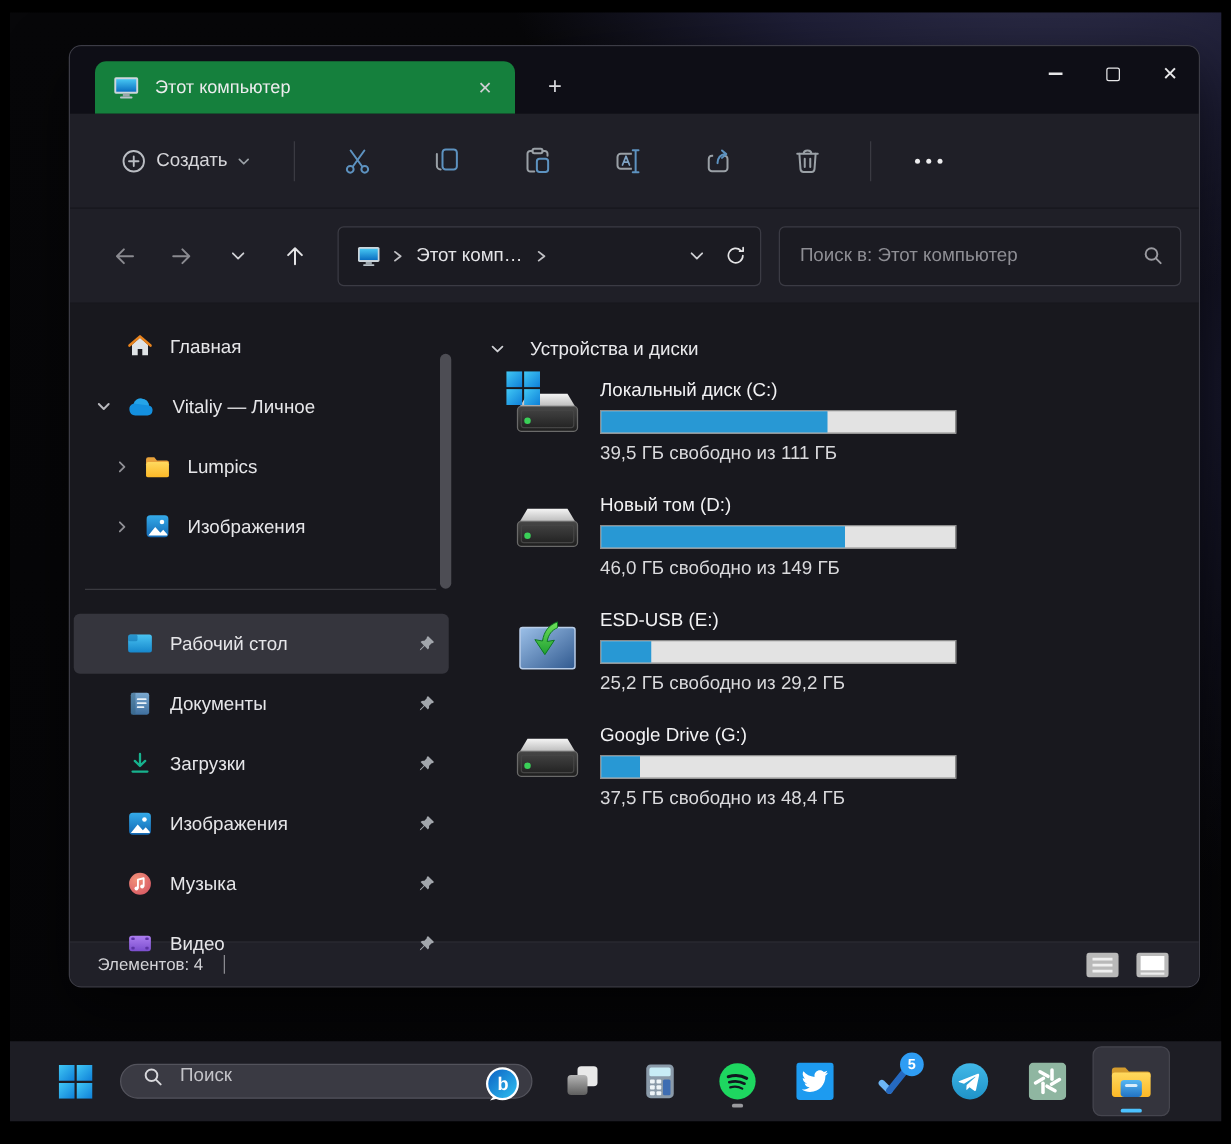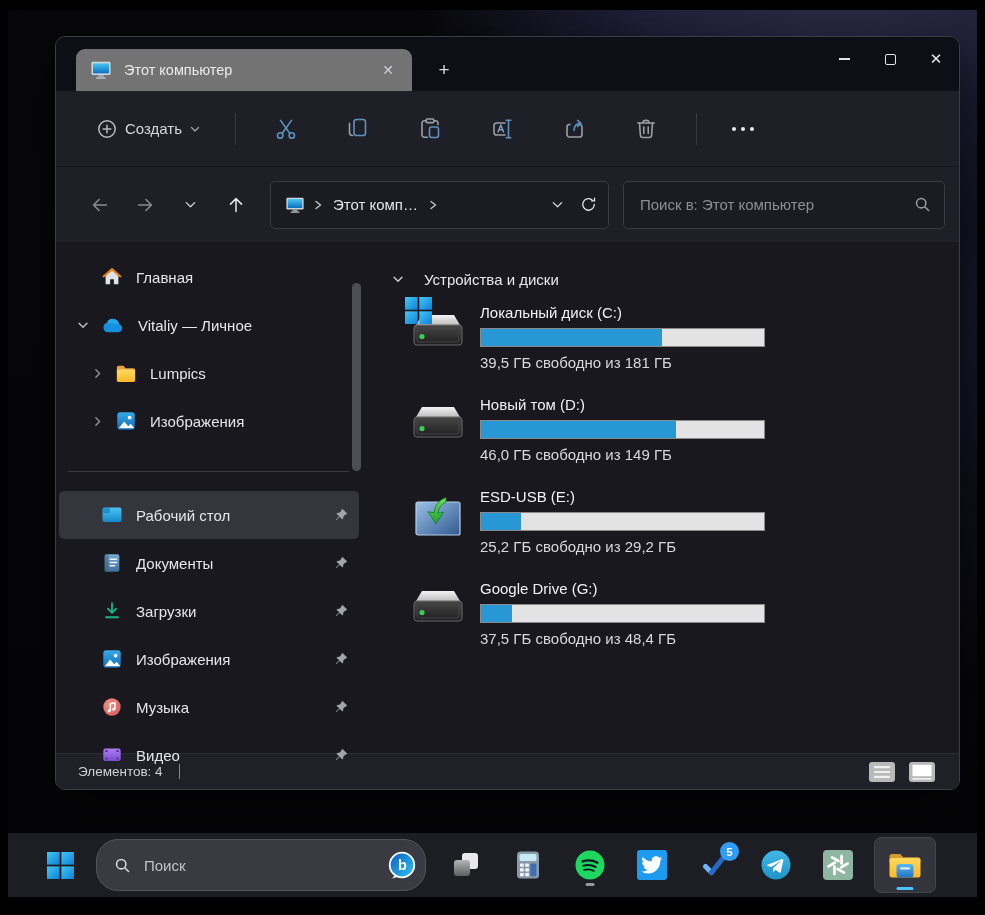--- a/index.html
+++ b/index.html
@@ -19,21 +19,21 @@
       radial-gradient(640px 460px at 86% -10%, #33334f 0%, #1e1e36 38%, rgba(6,6,10,0) 70%),
       radial-gradient(320px 560px at 102% 34%, #17172c 0%, rgba(6,6,10,0) 70%),
       linear-gradient(#070709, #050507); }
 
   
   .window { position:absolute; left:55px; top:36px; width:905px; height:754px;
     background:#18181e; border:1px solid #3c3c46; border-radius:10px; overflow:hidden;
     display:flex; flex-direction:column; box-shadow:0 18px 48px rgba(0,0,0,.6); }
 
   .titlebar { height:54px; background:#0e0e16; display:flex; align-items:flex-end; flex:none; }
-  .tab { margin-left:20px; width:336px; height:42px; background:#737373;
+  .tab { margin-left:20px; width:336px; height:42px; background:#15803d;
     border-radius:9px 9px 0 0; display:flex; align-items:center; padding:0 12px 0 14px; }
   .tab-title { color:#ececee; font-size:14.5px; margin-left:12px; flex:1;
     white-space:nowrap; overflow:hidden; }
   .tab-close { color:#cfcfd4; font-size:14px; width:24px; height:24px; border-radius:4px;
     display:flex; align-items:center; justify-content:center; }
   .newtab { width:36px; height:34px; margin:0 0 4px 14px; color:#d8d8dc; font-size:19px;
     display:flex; align-items:center; justify-content:center; border-radius:5px; }
   .win-controls { margin-left:auto; display:flex; height:100%; align-self:flex-start; }
   .win-btn { width:46px; height:44px; display:flex; align-items:center; justify-content:center; }
   .glyph-min { width:11px; height:1.5px; background:#e6e6e8; }
@@ -102,22 +102,22 @@
   .status-sep { width:1.5px; height:15px; background:#8a8a90; margin-left:16px; }
   .view-btns { margin-left:auto; display:flex; gap:10px; }
   .view-btn { width:30px; height:24px; border-radius:4px; display:flex; align-items:center; justify-content:center; }
 
   
   .taskbar { position:absolute; left:8px; right:8px; top:833px; height:64px;
     background:rgba(30,30,37,.97); display:flex; align-items:center; padding-left:30px; }
   .tk-btn { width:44px; height:44px; border-radius:6px; display:flex; align-items:center;
     justify-content:center; flex:none; position:relative; }
   .tk-gap { margin-left:18px; }
-  .tk-search { width:330px; height:52px; margin-left:14px; background:#3a3a43;
-    border:1px solid #53535c; border-radius:22px; display:flex; align-items:center;
+  .tk-search { width:330px; height:28px; margin-left:14px; background:#3a3a43;
+    border:1px solid #53535c; border-radius:22px; display:flex; align-items:flex-start;
     padding:0 8px 0 16px; flex:none; }
   .tk-search input { flex:1; background:transparent; border:none; outline:none; color:#cccccf;
     font-size:15px; margin-left:12px; font-family:"Liberation Sans",sans-serif; }
   .tk-search input::placeholder { color:#c3c3c8; }
   .run-dot { position:absolute; bottom:1px; left:50%; transform:translateX(-50%);
     width:9px; height:3.5px; border-radius:2px; background:#9a9a9e; }
   .badge { position:absolute; top:-1px; right:-3px; width:19px; height:19px; border-radius:50%;
     background:#2f9df4; color:#fff; font-size:11.5px; font-weight:bold;
     display:flex; align-items:center; justify-content:center; }
   .tk-explorer { width:62px; height:56px; margin-left:14px; background:#34343d;
@@ -546,21 +546,21 @@
                   <rect y="14.3" width="12.7" height="12.7" fill="url(#g-start)"></rect>
                   <rect x="14.3" y="14.3" width="12.7" height="12.7" fill="url(#g-start)"></rect>
                 </svg>
             </span>
           </div>
           <div class="drive-info">
             <div class="drive-name">Локальный диск (C:)</div>
             <div class="drive-bar">
                 <div class="drive-bar-fill" style="width: 64%;"></div>
               </div>
-            <div class="drive-free">39,5 ГБ свободно из 181 ГБ</div>
+            <div class="drive-free">39,5 ГБ свободно из 111 ГБ</div>
           </div>
         </div>
 
         <div class="drive-row">
           <div class="drive-icon">
             <svg width="58" height="44" viewBox="0 0 58 44">
                 <polygon points="13,6 45,6 51,16 7,16" fill="url(#g-dtop)"></polygon>
                 <rect x="5" y="16" width="48" height="20" rx="3" fill="url(#g-dbody)" stroke="#6a6a6a"></rect>
                 <rect x="8" y="19" width="42" height="14" rx="2" fill="none" stroke="#454545"></rect>
                 <circle cx="13" cy="27.5" r="2.6" fill="#3ad058"></circle>

